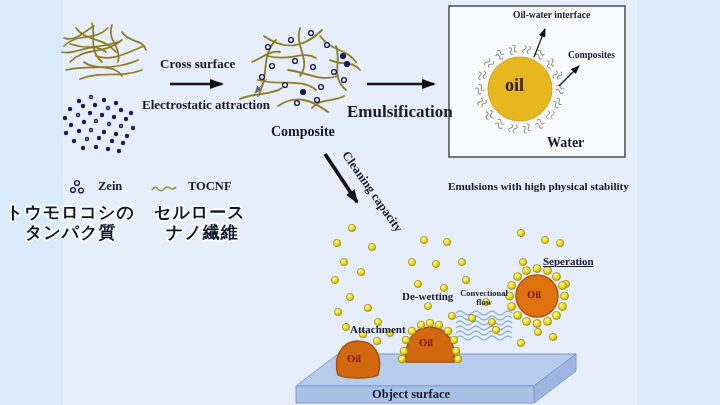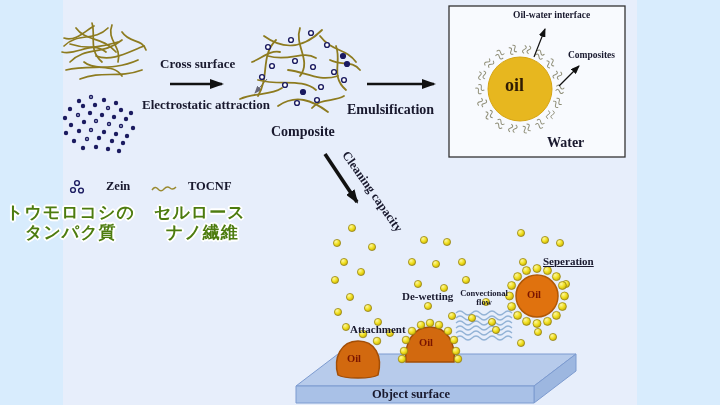--- a/index.html
+++ b/index.html
@@ -1,21 +1,21 @@
 <!DOCTYPE html>
 <html><head>
 <meta charset="utf-8">
 <style>
   html,body{margin:0;padding:0;}
   body{width:720px;height:405px;overflow:hidden;background:#d8ecfd;font-family:"Liberation Serif",serif;}
   .stage{position:relative;width:720px;height:405px;background:#d8ecfd;}
   .figure-panel{position:absolute;left:63px;top:0;width:574px;height:405px;background:#e7eefb;}
   svg.diagram{position:absolute;left:0;top:0;width:720px;height:405px;}
   .lbl{position:absolute;font-family:"Liberation Serif",serif;font-weight:bold;color:#19192e;white-space:nowrap;line-height:1.05;}
-  .jp{position:absolute;font-family:"DejaVu Sans",sans-serif;font-weight:bold;color:#4d7c0f;font-size:17px;letter-spacing:1px;white-space:nowrap;
+  .jp{position:absolute;font-family:"DejaVu Sans",sans-serif;font-weight:bold;color:#0f172a;font-size:17px;letter-spacing:1px;white-space:nowrap;
       text-shadow:2px 0 0 #fff,-2px 0 0 #fff,0 2px 0 #fff,0 -2px 0 #fff,1.4px 1.4px 0 #fff,-1.4px 1.4px 0 #fff,1.4px -1.4px 0 #fff,-1.4px -1.4px 0 #fff;}
   .oil-red{color:#7a1500;}
   .rot{transform:rotate(55deg);transform-origin:0 0;}
   .ctr{text-align:center;}
 </style>
 </head>
 <body>
 
 <div class="stage">
   <div class="figure-panel"></div>
@@ -271,40 +271,41 @@
       <circle cx="77" cy="183" r="2.4"></circle>
         <circle cx="73" cy="190" r="2.4"></circle>
         <circle cx="81" cy="190.5" r="2.4"></circle>
     </g>
     <path d="M152,190 q3,-4.5 6,-1 q3,3.5 6,0 q3,-3.5 6,-1 q3,2.5 6,-1" stroke="#9a8a30" stroke-width="1.4" fill="none"></path>
   </svg>
 
   <div class="lbl" style="left:160px;top:57px;font-size:13px;">Cross surface</div>
   <div class="lbl" style="left:142px;top:98px;font-size:13px;">Electrostatic attraction</div>
   <div class="lbl" style="left:271px;top:125px;font-size:14px;">Composite</div>
-  <div class="lbl" style="left:347px;top:103px;font-size:14px;">Emulsification</div>
+  <div class="lbl" style="left:347px;top:103px;font-size:17px;">Emulsification</div>
   <div class="lbl rot" style="left:350px;top:149px;font-size:12.5px;">Cleaning capacity</div>
 
   <div class="lbl" style="left:513px;top:11px;font-size:9.5px;">Oil-water interface</div>
   <div class="lbl" style="left:568px;top:51px;font-size:9.5px;">Composites</div>
   <div class="lbl" style="left:505px;top:76px;font-size:18px;color:#301c04;">oil</div>
   <div class="lbl" style="left:547px;top:136px;font-size:14px;">Water</div>
+  <div class="lbl" style="left:448px;top:181px;font-size:11.2px;">Emulsions with high physical stability</div>
 
   <div class="lbl" style="left:402px;top:291px;font-size:11px;">De-wetting</div>
   <div class="lbl ctr" style="left:454px;top:289px;font-size:8.5px;width:60px;">
     <span>Convectional</span><br>
     <span>flow</span>
   </div>
   <div class="lbl" style="left:350px;top:324px;font-size:11px;">Attachment</div>
   <div class="lbl" style="left:543px;top:256px;font-size:11px;text-decoration:underline;">Seperation</div>
   <div class="lbl oil-red" style="left:347px;top:353px;font-size:10.5px;">Oil</div>
   <div class="lbl oil-red" style="left:419px;top:337px;font-size:10.5px;">Oil</div>
   <div class="lbl oil-red" style="left:527px;top:289px;font-size:10.5px;">Oil</div>
   <div class="lbl" style="left:372px;top:388px;font-size:12.5px;">Object surface</div>
 
-  <div class="lbl" style="left:98px;top:180px;font-size:12.5px;margin-left:8px;">Zein</div>
+  <div class="lbl" style="left:98px;top:180px;font-size:12.5px;">Zein</div>
   <div class="lbl" style="left:188px;top:180px;font-size:12.5px;">TOCNF</div>
 
   <div class="jp" style="left:6px;top:201px;">トウモロコシの</div>
   <div class="jp" style="left:25px;top:221px;">タンパク質</div>
   <div class="jp" style="left:154px;top:201px;">セルロース</div>
   <div class="jp" style="left:166px;top:221px;">ナノ繊維</div>
 </div>
 
 </body></html>

